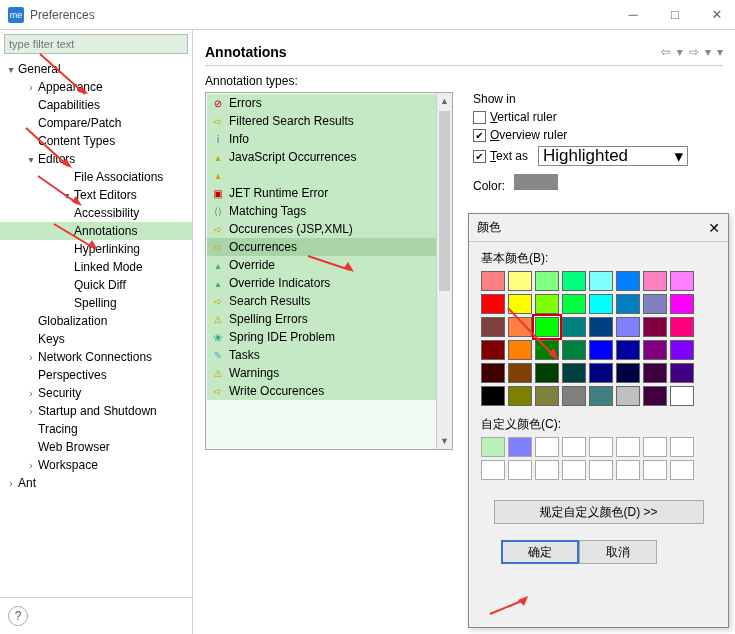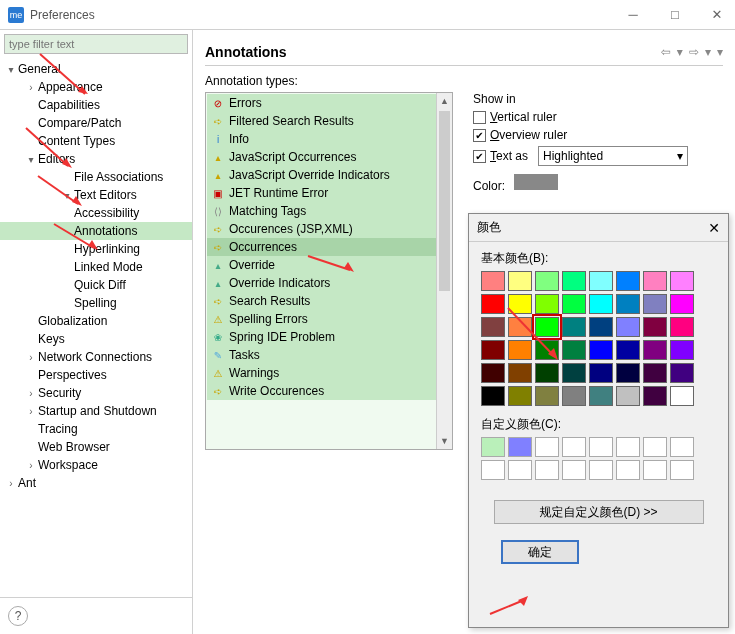--- a/index.html
+++ b/index.html
@@ -35,21 +35,21 @@
   .type-row.selHL { background: #a8d4a8; }
   .type-icon { width: 14px; height: 14px; display: flex; align-items: center; justify-content: center; font-size: 10px; }
   .scrollbar { position: absolute; right: 0; top: 0; width: 16px; height: 100%; background: #eee; border-left: 1px solid #ccc; }
   .scrollbtn { height: 16px; display: flex; align-items: center; justify-content: center; color: #666; font-size: 9px; }
   .scrollthumb { position: absolute; left: 2px; right: 2px; top: 18px; height: 180px; background: #ccc; }
   .opts { flex: 1; }
   .opts .lbl { margin-bottom: 4px; }
   .opts label { display: flex; align-items: center; gap: 4px; margin-bottom: 4px; font-size: 12px; }
   .chk { width: 13px; height: 13px; border: 1px solid #666; display: inline-flex; align-items: center; justify-content: center; font-size: 10px; }
   .ul { text-decoration: underline; }
-  .select { border: 1px solid #888; width: 150px; height: 20px; padding: 0 4px; display: inline-flex; align-items: center; justify-content: space-between; margin-left: 6px; font-size: 12px; }
+  .select { border: 1px solid #888; width: 150px; height: 20px; padding: 0 4px; display: inline-flex; align-items: center; justify-content: space-between; margin-left: 6px; font-size: 17px; }
   .color-sw { display: inline-block; width: 44px; height: 16px; border: 1px solid #888; background: #888; margin-left: 6px; }
   
   .arrow { position: absolute; pointer-events: none; }
   .arrow svg { display: block; }
   
   .dlg { position: absolute; right: 6px; top: 213px; width: 261px; height: 415px; border: 1px solid #888; background: #f0f0f0; box-shadow: 2px 2px 6px rgba(0,0,0,0.2); }
   .dlg-title { height: 28px; display: flex; align-items: center; padding: 0 8px; border-bottom: 1px solid #ccc; }
   .dlg-title .x { margin-left: auto; font-size: 14px; cursor: pointer; }
   .dlg-body { padding: 8px 12px; }
   .swatches { display: grid; grid-template-columns: repeat(8, 24px); gap: 3px; margin-top: 4px; margin-bottom: 10px; }
@@ -208,21 +208,20 @@
             <div class="type-row">
               <span class="type-icon" style="color: rgb(42, 122, 210);">i</span>
               <span>Info</span>
             </div>
             <div class="type-row">
               <span class="type-icon" style="color: rgb(202, 164, 0);">▴</span>
               <span>JavaScript Occurrences</span>
             </div>
             <div class="type-row">
               <span class="type-icon" style="color: rgb(202, 164, 0);">▴</span>
-              <span>JavaScript Override Indicators</span>
             </div>
             <div class="type-row">
               <span class="type-icon" style="color: rgb(204, 0, 0);">▣</span>
               <span>JET Runtime Error</span>
             </div>
             <div class="type-row">
               <span class="type-icon" style="color: rgb(136, 136, 136);">⟨⟩</span>
               <span>Matching Tags</span>
             </div>
             <div class="type-row">
@@ -371,20 +370,21 @@
         <div class="csw" style="background: rgb(255, 255, 255);"></div>
         <div class="csw" style="background: rgb(255, 255, 255);"></div>
         <div class="csw" style="background: rgb(255, 255, 255);"></div>
         <div class="csw" style="background: rgb(255, 255, 255);"></div>
         <div class="csw" style="background: rgb(255, 255, 255);"></div>
         <div class="csw" style="background: rgb(255, 255, 255);"></div>
       </div>
     <div class="dlg-btn-wide">规定自定义颜色(D) &gt;&gt;</div>
     <div class="dlg-btns">
       <div class="dlg-btn primary">确定</div>
+      <div class="dlg-btn">取消</div>
     </div>
   </div>
 </div>
 
 <div class="arrow" style="left:30px; top:44px">
     <svg width="60" height="54">
       <defs>
         <marker id="ah" markerWidth="6" markerHeight="6" refX="5" refY="3" orient="auto">
           <path d="M0,0 L6,3 L0,6 Z" fill="#e33"></path>
         </marker>

